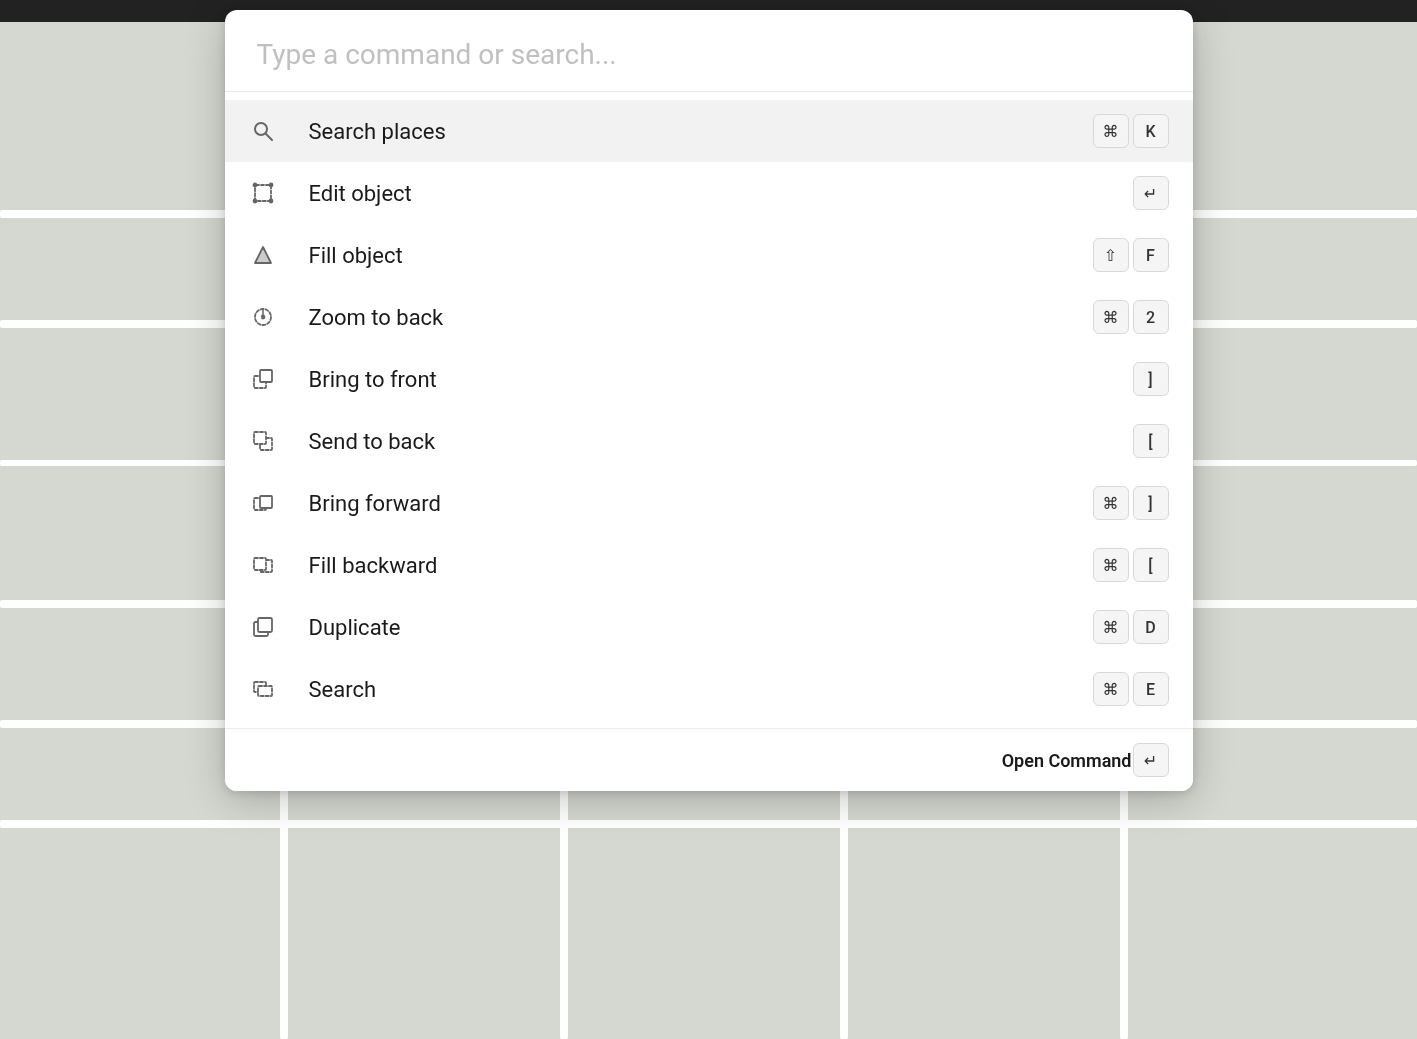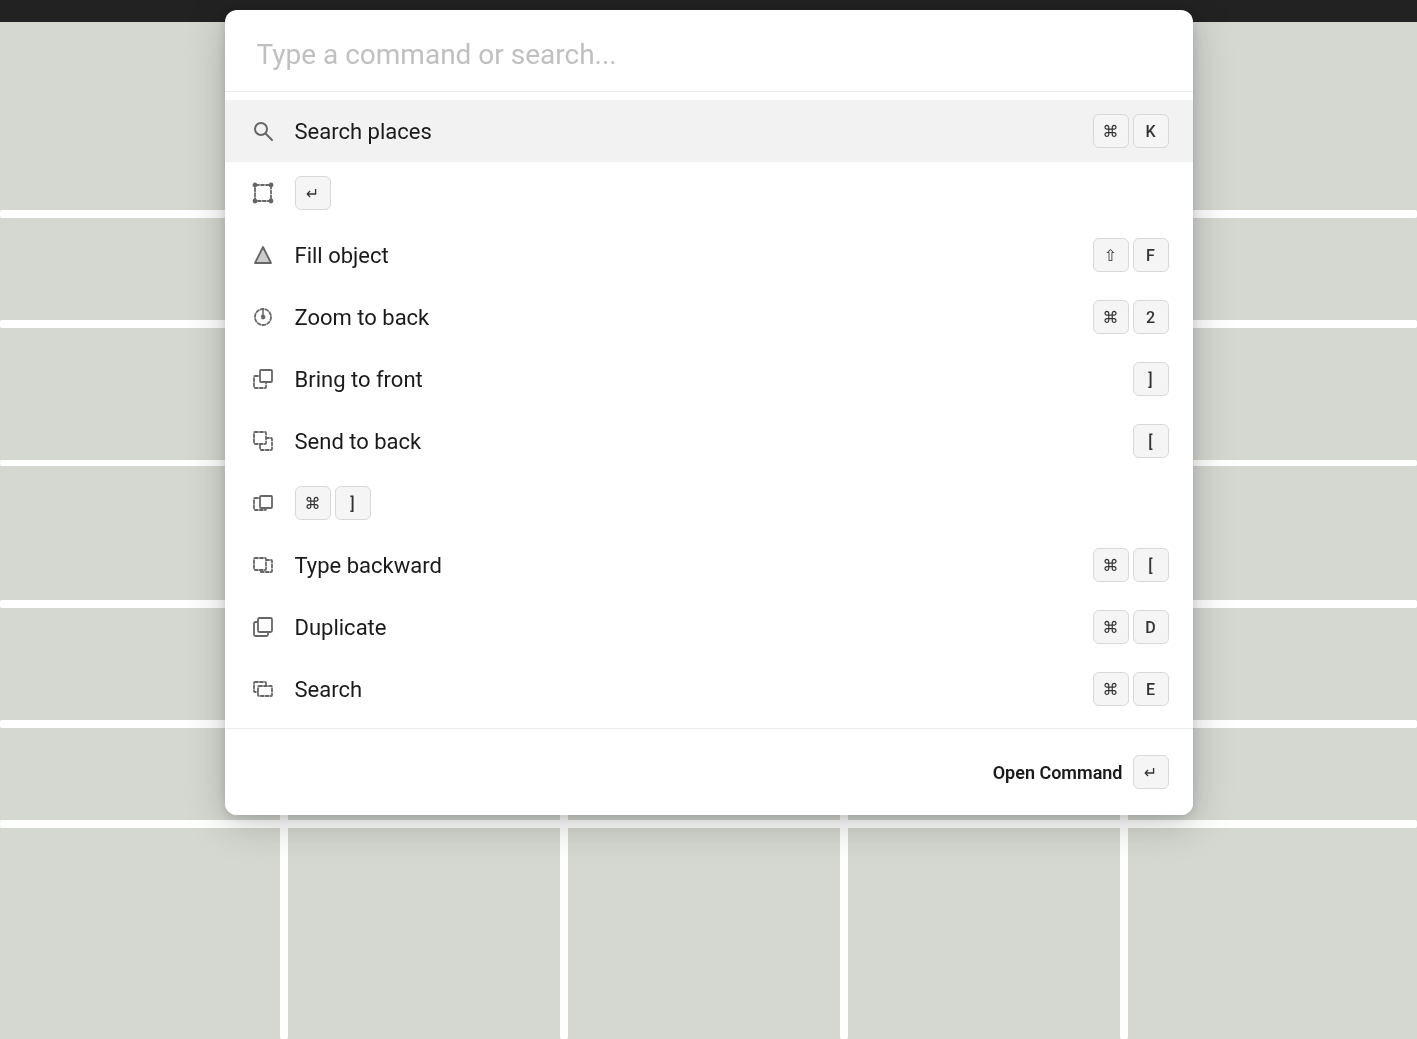--- a/index.html
+++ b/index.html
@@ -85,21 +85,21 @@
       padding: 8px 0;
     }
 
     .cmd-item {
       display: flex;
       align-items: center;
       padding: 14px 24px;
       cursor: pointer;
       border-radius: 0;
       transition: background 0.1s;
-      gap: 18px;
+      gap: 32px;
     }
 
     .cmd-item:hover, .cmd-item.active {
       background: #f2f2f2;
     }
 
     .cmd-item-icon {
       width: 28px;
       height: 28px;
       display: flex;
@@ -137,23 +137,23 @@
       color: #333;
       font-family: inherit;
       font-weight: 500;
     }
 
     
     .palette-footer {
       display: flex;
       align-items: center;
       justify-content: flex-end;
-      padding: 26px 24px;
+      padding: 14px 24px;
       border-top: 1px solid #ebebeb;
-      gap: 10px;
+      gap: 1px;
       background: #fff;
     }
 
     .footer-label {
       font-size: 18px;
       font-weight: 600;
       color: #1a1a1a;
     }
 
     .footer-key {
@@ -225,20 +225,21 @@
         <div class="cmd-item">
           <div class="cmd-item-icon">
             <svg width="22" height="22" viewBox="0 0 22 22" fill="none" stroke="#666" stroke-width="1.8" stroke-linecap="round" stroke-linejoin="round">
       <rect x="3" y="3" width="16" height="16" rx="1" stroke-dasharray="3 2"></rect>
       <circle cx="3" cy="3" r="1.5" fill="#666"></circle>
       <circle cx="19" cy="3" r="1.5" fill="#666"></circle>
       <circle cx="3" cy="19" r="1.5" fill="#666"></circle>
       <circle cx="19" cy="19" r="1.5" fill="#666"></circle>
     </svg>
           </div>
+          <span class="cmd-item-label">Edit object</span>
           <div class="shortcut-badge">
             <span class="key">↵</span>
           </div>
         </div>
         <div class="cmd-item">
           <div class="cmd-item-icon">
             <svg width="22" height="22" viewBox="0 0 22 22" fill="none" stroke="#666" stroke-width="1.8" stroke-linecap="round" stroke-linejoin="round">
       <polygon points="11,3 19,19 3,19" fill="#ccc" stroke="#666"></polygon>
     </svg>
           </div>
@@ -286,33 +287,34 @@
             <span class="key">[</span>
           </div>
         </div>
         <div class="cmd-item">
           <div class="cmd-item-icon">
             <svg width="22" height="22" viewBox="0 0 22 22" fill="none" stroke="#666" stroke-width="1.8" stroke-linecap="round" stroke-linejoin="round">
       <rect x="2" y="6" width="12" height="12" rx="1" stroke-dasharray="3 2"></rect>
       <rect x="8" y="4" width="12" height="12" rx="1" fill="white" stroke="#666"></rect>
     </svg>
           </div>
+          <span class="cmd-item-label">Bring forward</span>
           <div class="shortcut-badge">
             <span class="key">⌘</span>
             <span class="key">]</span>
           </div>
         </div>
         <div class="cmd-item">
           <div class="cmd-item-icon">
             <svg width="22" height="22" viewBox="0 0 22 22" fill="none" stroke="#666" stroke-width="1.8" stroke-linecap="round" stroke-linejoin="round">
       <rect x="8" y="6" width="12" height="12" rx="1" stroke-dasharray="3 2"></rect>
       <rect x="2" y="4" width="12" height="12" rx="1" fill="white" stroke="#666" stroke-dasharray="3 2"></rect>
     </svg>
           </div>
-          <span class="cmd-item-label">Type backward</span>
+          <span class="cmd-item-label">Fill backward</span>
           <div class="shortcut-badge">
             <span class="key">⌘</span>
             <span class="key">[</span>
           </div>
         </div>
         <div class="cmd-item">
           <div class="cmd-item-icon">
             <svg width="22" height="22" viewBox="0 0 22 22" fill="none" stroke="#666" stroke-width="1.8" stroke-linecap="round" stroke-linejoin="round">
       <rect x="2" y="6" width="14" height="14" rx="1.5"></rect>
       <rect x="6" y="2" width="14" height="14" rx="1.5" fill="white" stroke="#666"></rect>

